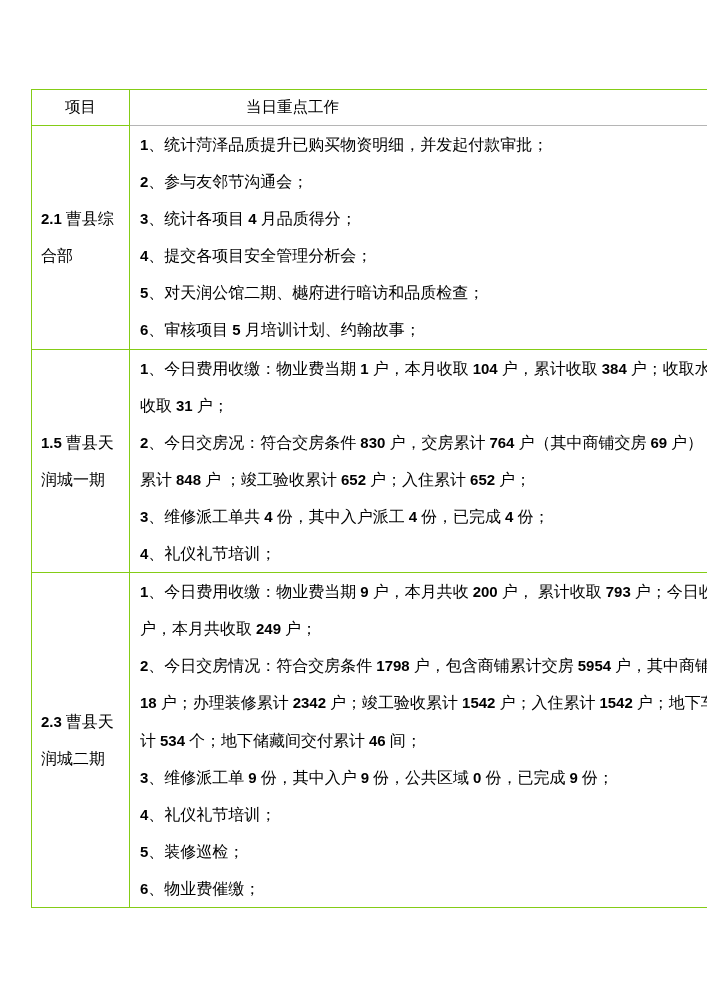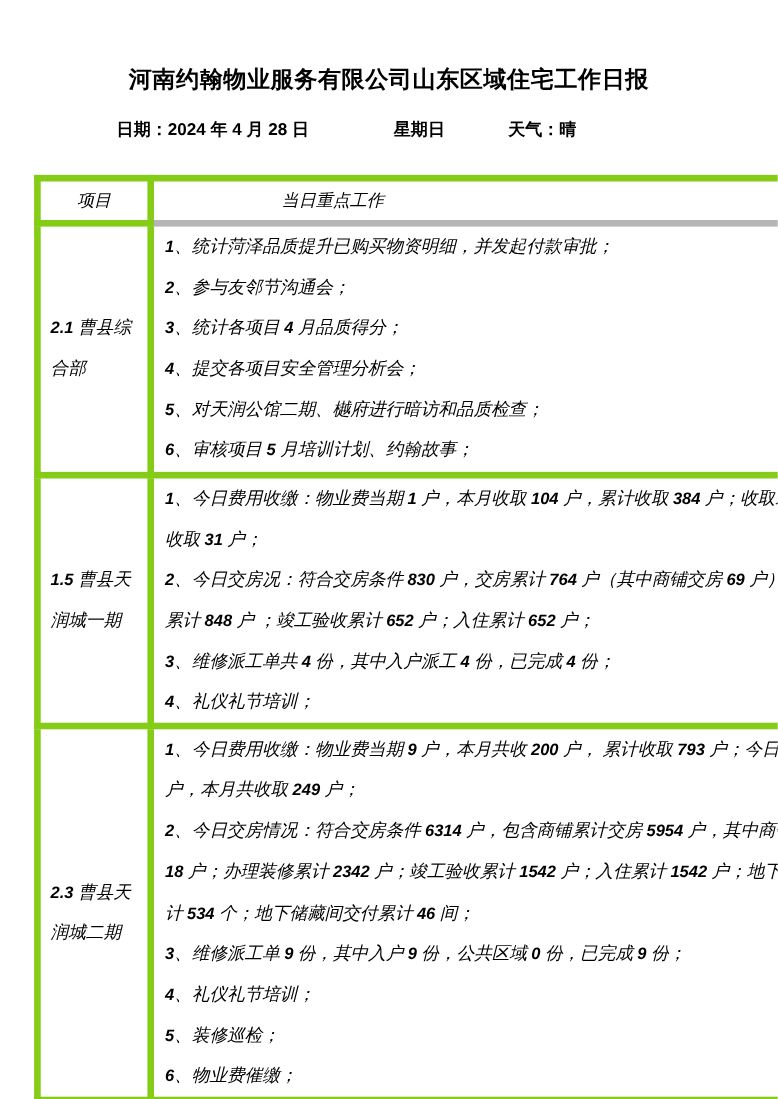--- a/index.html
+++ b/index.html
@@ -42,22 +42,21 @@
 
   table.report-table {
     border-collapse: collapse;
     table-layout: fixed;
     width: 645px;
     margin-left: 31px;
     margin-top: 30px;
   }
   .report-table th,
   .report-table td {
-    border: 6px solid #84cc16;
-    font-style: italic;
+    border: 1px solid #84cc16;
   }
   .report-table th {
     height: 33px;
     font-weight: 400;
     font-size: 15.5px;
     vertical-align: middle;
   }
   th.col-project { width: 95px; text-align: center; }
   th.col-work    { width: 550px; text-align: left; padding-left: 116px; border-bottom-color: #b5b5b5; }
 
@@ -84,27 +83,21 @@
     font-weight: 700;
     font-size: 15px;
   }
   .meta-line b { font-size: 15.5px; }
 </style>
 </head>
 <body>
 
 <div class="page">
 
-  <div class="doc-title">河南约翰物业服务有限公司山东区域住宅工作日报</div>
 
-  <div class="meta-line">
-    <span class="meta-date">日期：<b>2024</b> 年 <b>4</b> 月 <b>28</b> 日</span>
-    <span class="meta-weekday">星期日</span>
-    <span class="meta-weather">天气：晴</span>
-  </div>
 
   <table class="report-table">
     <thead>
       <tr>
         <th class="col-project">项目</th>
         <th class="col-work">当日重点工作</th>
       </tr>
     </thead>
     <tbody>
       <tr>
@@ -124,21 +117,21 @@
             <p class="work-item"><b>1</b>、今日费用收缴：物业费当期 <b>1</b> 户，本月收取 <b>104</b> 户，累计收取 <b>384</b> 户；收取水费本月共收取 <b>31</b> 户；</p>
             <p class="work-item"><b>2</b>、今日交房况：符合交房条件 <b>830</b> 户，交房累计 <b>764</b> 户（其中商铺交房 <b>69</b> 户）；办理装修累计 <b>848</b> 户 ；竣工验收累计 <b>652</b> 户；入住累计 <b>652</b> 户；</p>
             <p class="work-item"><b>3</b>、维修派工单共 <b>4</b> 份，其中入户派工 <b>4</b> 份，已完成 <b>4</b> 份；</p>
             <p class="work-item"><b>4</b>、礼仪礼节培训；</p>
           </td>
       </tr>
       <tr>
         <td class="project-cell"><b>2.3</b> 曹县天润城二期</td>
         <td class="work-cell">
             <p class="work-item"><b>1</b>、今日费用收缴：物业费当期 <b>9</b> 户，本月共收 <b>200</b> 户，  累计收取 <b>793</b> 户；今日收取水费  户，本月共收取 <b>249</b> 户；</p>
-            <p class="work-item"><b>2</b>、今日交房情况：符合交房条件 <b>6314</b> 户，包含商铺累计交房 <b>5954</b> 户，其中商铺累计交房 <b>218</b> 户；办理装修累计 <b>2342</b> 户；竣工验收累计 <b>1542</b> 户；入住累计 <b>1542</b> 户；地下车位交付累计 <b>534</b> 个；地下储藏间交付累计 <b>46</b> 间；</p>
+            <p class="work-item"><b>2</b>、今日交房情况：符合交房条件 <b>1798</b> 户，包含商铺累计交房 <b>5954</b> 户，其中商铺累计交房 <b>218</b> 户；办理装修累计 <b>2342</b> 户；竣工验收累计 <b>1542</b> 户；入住累计 <b>1542</b> 户；地下车位交付累计 <b>534</b> 个；地下储藏间交付累计 <b>46</b> 间；</p>
             <p class="work-item"><b>3</b>、维修派工单 <b>9</b> 份，其中入户 <b>9</b> 份，公共区域 <b>0</b> 份，已完成 <b>9</b> 份；</p>
             <p class="work-item"><b>4</b>、礼仪礼节培训；</p>
             <p class="work-item"><b>5</b>、装修巡检；</p>
             <p class="work-item"><b>6</b>、物业费催缴；</p>
           </td>
       </tr>
     </tbody>
   </table>
 
 </div>

